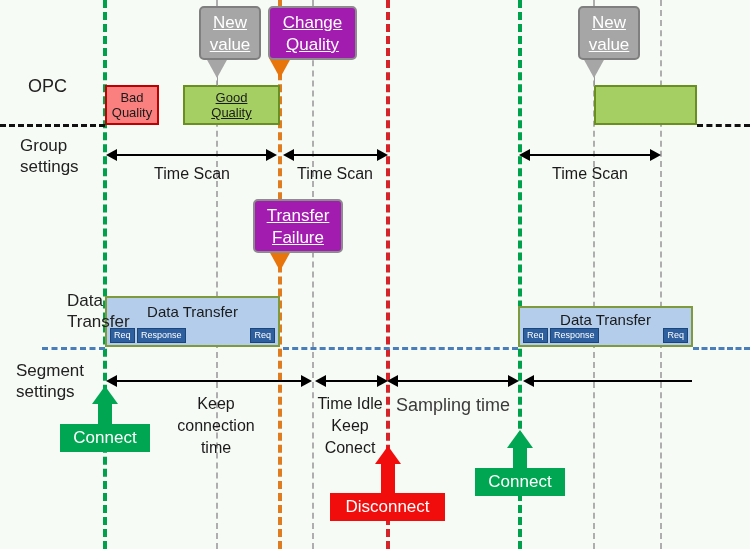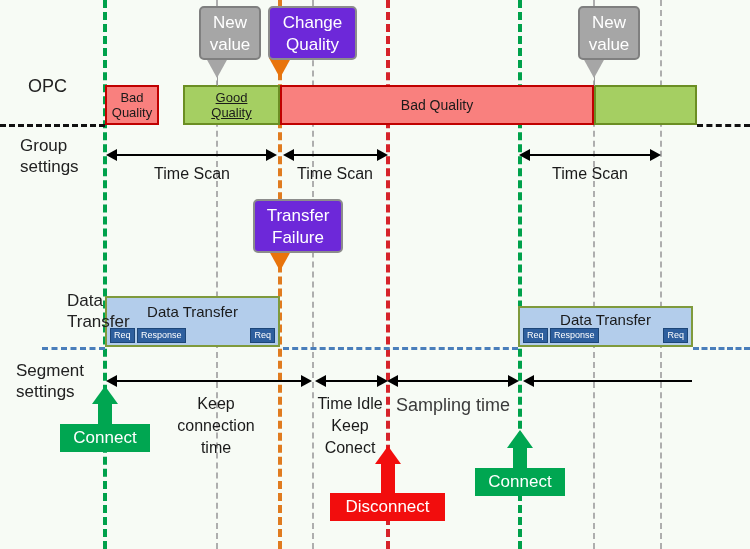--- a/index.html
+++ b/index.html
@@ -126,27 +126,28 @@
   .callout {
     position: absolute;
     box-sizing: border-box;
     border-radius: 5px;
     text-align: center;
     color: #ffffff;
     font-size: 17px;
     line-height: 22px;
     padding: 4px 6px;
     z-index: 8;
+    text-decoration: underline;
   }
   .callout.gray {
     background: #a6a6a6;
     border: 2px solid #7f7f7f;
   }
   .callout.orange {
-    background: #6d28d9;
+    background: #a21caf;
     border: 2px solid #8c8c8c;
   }
   .callout-tail {
     position: absolute;
     width: 0;
     height: 0;
     z-index: 7;
   }
   .callout-tail.gray {
     border-left: 11px solid transparent;
@@ -283,23 +284,20 @@
       <span>Bad</span><br>
       <span>Quality</span>
     </span>
   </div>
   <div class="opcbar good" style="left:183px; top:85px; width:97px; height:40px;text-decoration:underline;">
     <span>
       <span>Good</span><br>
       <span>Quality</span>
     </span>
   </div>
-  <div class="opcbar bad-wide" style="left:280px; top:85px; width:314px; height:40px;">
-    <span>Bad Quality</span>
-  </div>
   <div class="opcbar good" style="left:594px; top:85px; width:103px; height:40px;"></div>
 
   <div class="callout gray" style="left:199px; top:6px; width:62px; height:54px;">
     <div>New</div>
     <div>value</div>
   </div>
   <div class="callout-tail gray" style="left:206px; top:58px;"></div>
   <div class="leader" style="left:217px; top:76px; height:10px;"></div>
 
   <div class="callout orange" style="left:268px; top:6px; width:89px; height:54px;">

